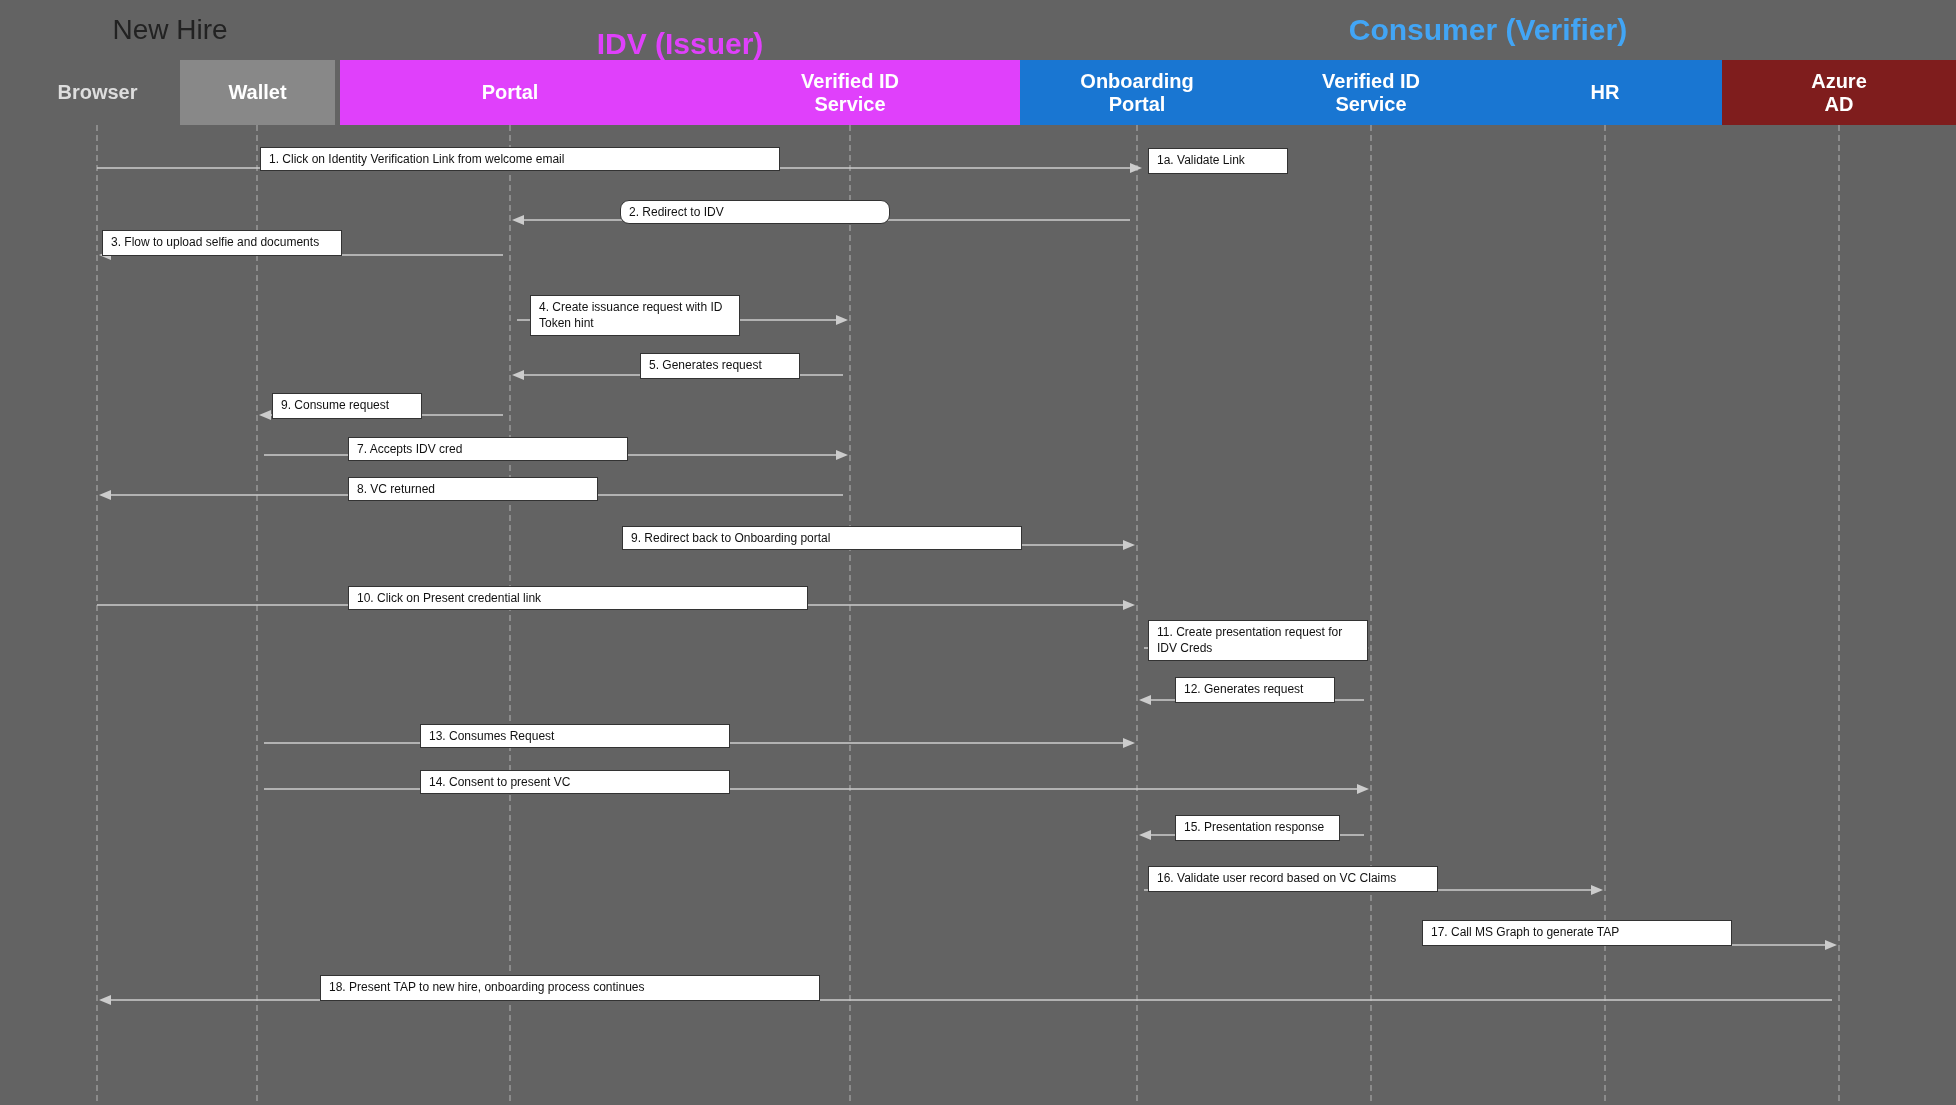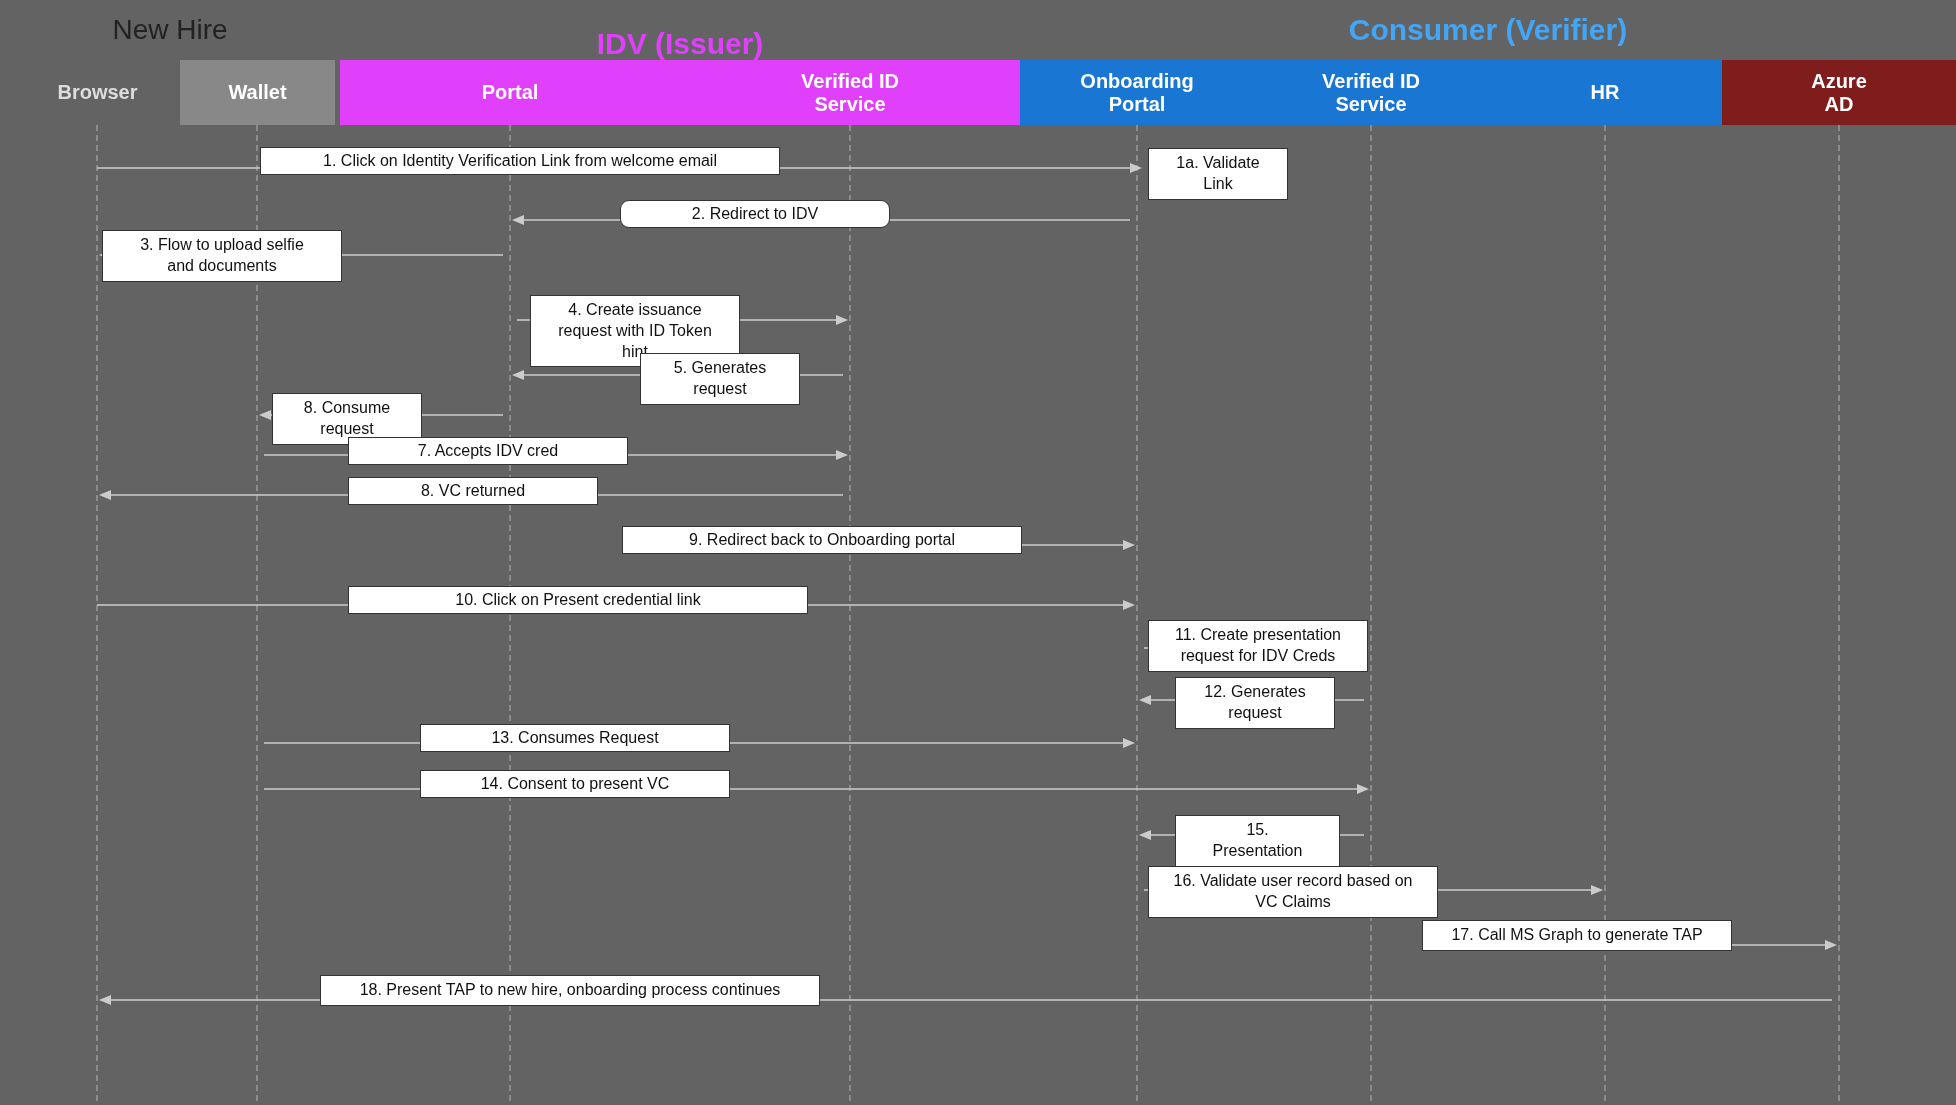--- a/index.html
+++ b/index.html
@@ -86,23 +86,22 @@
     .subcol-onboarding { left: 1020px; width: 234px; background: #1976d2; color: white; }
     .subcol-verified-id2 { left: 1254px; width: 234px; background: #1976d2; color: white; }
     .subcol-hr { left: 1488px; width: 234px; background: #1976d2; color: white; }
     .subcol-azure { left: 1722px; width: 234px; background: #7f1d1d; color: white; text-align: center; }
 
     
     .msg-box {
       position: absolute;
       background: white;
       border: 1px solid #333;
-      padding: 4px 24px;
-      font-size: 16px;
-      text-align: center;
+      padding: 4px 8px;
+      font-size: 12px;
       color: #111;
       white-space: nowrap;
     }
     .msg-box.multiline {
       white-space: normal;
       line-height: 1.3;
     }
 
     
     .svg-overlay {
@@ -250,21 +249,21 @@
 request with ID Token
 hint</span>
   </div>
 
   <div class="msg-box multiline" style="left:640px; top:353px; width:160px;">
     <span>5. Generates
 request</span>
   </div>
 
   <div class="msg-box multiline" style="left:272px; top:393px; width:150px;">
-    <span>8. Consume
+    <span>9. Consume
 request</span>
   </div>
 
   <div class="msg-box" style="left:348px; top:437px; width:280px;">
     <span>7. Accepts IDV cred</span>
   </div>
 
   <div class="msg-box" style="left:348px; top:477px; width:250px;">
     <span>8. VC returned</span>
   </div>

